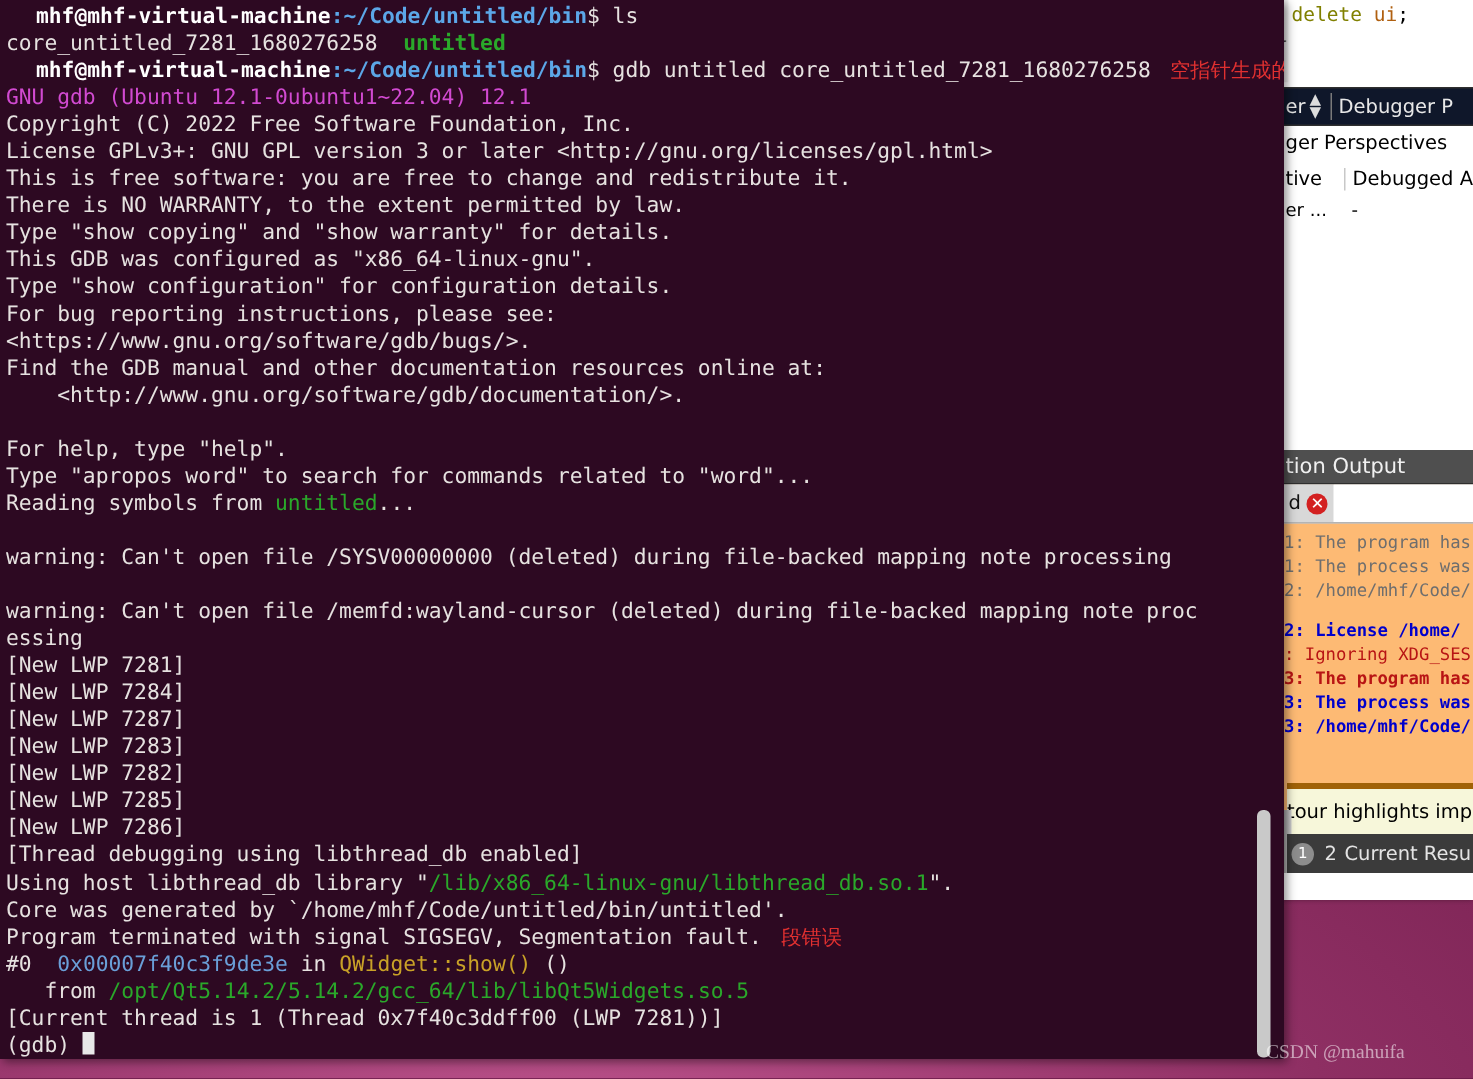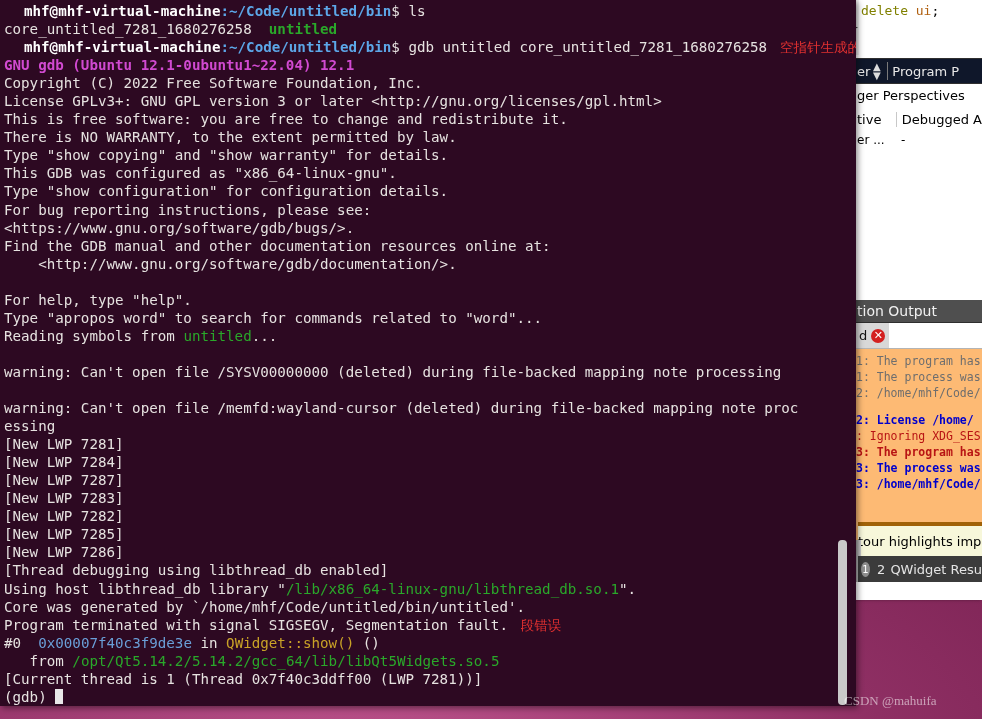--- a/index.html
+++ b/index.html
@@ -164,21 +164,21 @@
     font-family: "DejaVu Sans Mono", monospace;
     font-size: 14.2px;
     line-height: 18.05px;
     color: #e6e2e0;
     white-space: pre;
   }
   .tl { height: 18.05px; white-space: pre; }
   .g  { color: #ffffff; font-weight: bold; padding-left: 20px; }   
   .b  { color: #5ca7e8; font-weight: bold; }   
   .w  { color: #e6e2e0; }                      
-  .m  { color: #d14ad1; font-weight: bold; }   
+  .m  { color: #d14ad1; font-weight: normal; }   
   .gr { color: #2aa82a; }                      
   .bl { color: #6a9fd8; }                      
   .yl { color: #c9a227; }                      
   .note {
     color: #e03030;
     font-family: "DejaVu Sans", sans-serif;
     font-size: 13.5px;
     font-weight: normal;
   }
   #term-scroll-track {
@@ -216,21 +216,21 @@
   <div class="ide-editor">
     <div class="ide-gutter"></div>
     <div class="code-line" style="left:6px; top:2px;"><span class="kw-del">delete</span> <span class="kw-ui">ui</span><span class="kw-semi">;</span></div>
     <div class="code-line brace" style="left:-4px; top:19px;">}</div>
   </div>
 
   <div class="ide-toolbar">
     <span class="tb-txt">er</span>
     <span class="tb-spin">▲<br>▼</span>
     <span class="tb-sep"></span>
-    <span>Program P</span>
+    <span>Debugger P</span>
   </div>
 
   <div class="ide-row" id="ide-row-persp">
     <span>ger Perspectives</span>
   </div>
 
   <div class="ide-row" id="ide-row-cols">
     <span class="col-a">tive</span>
     <span class="col-b">Debugged A</span>
   </div>
@@ -264,21 +264,21 @@
 </div>
 
 <div id="tooltip">
   <span>tour highlights imp</span>
 </div>
 
 <div id="panel-edge"></div>
 <div id="statusbar">
   <span class="sb-badge">1</span>
   <span class="sb-num">2</span>
-  <span>QWidget Resu</span>
+  <span>Current Resu</span>
 </div>
 
 <div id="terminal">
   <div id="term-body"><div style="height: 2px;"></div><div class="tl"><span class="g">mhf@mhf-virtual-machine</span><span class="b">:~/Code/untitled/bin</span><span class="w">$</span><span class="w"> ls</span></div><div class="tl"><span class="w">core_untitled_7281_1680276258</span>  <span class="gr" style="font-weight:bold">untitled</span></div><div class="tl"><span class="g">mhf@mhf-virtual-machine</span><span class="b">:~/Code/untitled/bin</span><span class="w">$</span><span class="w"> gdb untitled core_untitled_7281_1680276258</span><span class="note">&nbsp;&nbsp;&nbsp;空指针生成的Core</span></div><div class="tl"><span class="m">GNU gdb (Ubuntu 12.1-0ubuntu1~22.04) 12.1</span></div><div class="tl"><span class="w">Copyright (C) 2022 Free Software Foundation, Inc.</span></div><div class="tl"><span class="w">License GPLv3+: GNU GPL version 3 or later &lt;http://gnu.org/licenses/gpl.html&gt;</span></div><div class="tl"><span class="w">This is free software: you are free to change and redistribute it.</span></div><div class="tl"><span class="w">There is NO WARRANTY, to the extent permitted by law.</span></div><div class="tl"><span class="w">Type "show copying" and "show warranty" for details.</span></div><div class="tl"><span class="w">This GDB was configured as "x86_64-linux-gnu".</span></div><div class="tl"><span class="w">Type "show configuration" for configuration details.</span></div><div class="tl"><span class="w">For bug reporting instructions, please see:</span></div><div class="tl"><span class="w">&lt;https://www.gnu.org/software/gdb/bugs/&gt;.</span></div><div class="tl"><span class="w">Find the GDB manual and other documentation resources online at:</span></div><div class="tl"><span class="w">    &lt;http://www.gnu.org/software/gdb/documentation/&gt;.</span></div><div class="tl"><span class="w"></span></div><div class="tl"><span class="w">For help, type "help".</span></div><div class="tl"><span class="w">Type "apropos word" to search for commands related to "word"...</span></div><div class="tl"><span class="w">Reading symbols from </span><span class="gr">untitled</span><span class="w">...</span></div><div class="tl"></div><div class="tl"><span class="w">warning: Can't open file /SYSV00000000 (deleted) during file-backed mapping note processing</span></div><div class="tl"></div><div class="tl"><span class="w">warning: Can't open file /memfd:wayland-cursor (deleted) during file-backed mapping note proc</span></div><div class="tl"><span class="w">essing</span></div><div class="tl"><span class="w">[New LWP 7281]</span></div><div class="tl"><span class="w">[New LWP 7284]</span></div><div class="tl"><span class="w">[New LWP 7287]</span></div><div class="tl"><span class="w">[New LWP 7283]</span></div><div class="tl"><span class="w">[New LWP 7282]</span></div><div class="tl"><span class="w">[New LWP 7285]</span></div><div class="tl"><span class="w">[New LWP 7286]</span></div><div class="tl"><span class="w">[Thread debugging using libthread_db enabled]</span></div><div class="tl"><span class="w">Using host libthread_db library "</span><span class="gr">/lib/x86_64-linux-gnu/libthread_db.so.1</span><span class="w">".</span></div><div class="tl"><span class="w">Core was generated by `/home/mhf/Code/untitled/bin/untitled'.</span></div><div class="tl"><span class="w">Program terminated with signal SIGSEGV, Segmentation fault.</span><span class="note">&nbsp;&nbsp;&nbsp;段错误</span></div><div class="tl"><span class="w">#0</span>  <span class="bl">0x00007f40c3f9de3e</span><span class="w"> in </span><span class="yl">QWidget::show()</span><span class="w"> ()</span></div><div class="tl"><span class="w">   from </span><span class="gr">/opt/Qt5.14.2/5.14.2/gcc_64/lib/libQt5Widgets.so.5</span></div><div class="tl"><span class="w">[Current thread is 1 (Thread 0x7f40c3ddff00 (LWP 7281))]</span></div><div class="tl"><span class="w">(gdb) </span><span id="cursor"></span></div></div>
   <div id="term-scroll-track">
     <div id="term-scroll-thumb"></div>
   </div>
 </div>
 
 <div id="watermark">CSDN @mahuifa</div>

